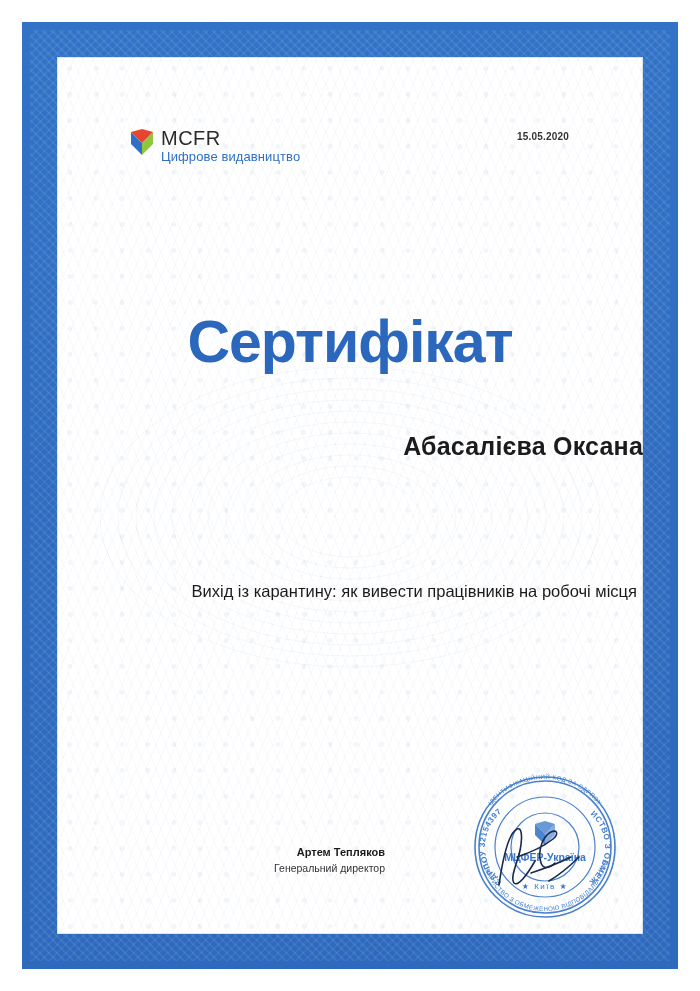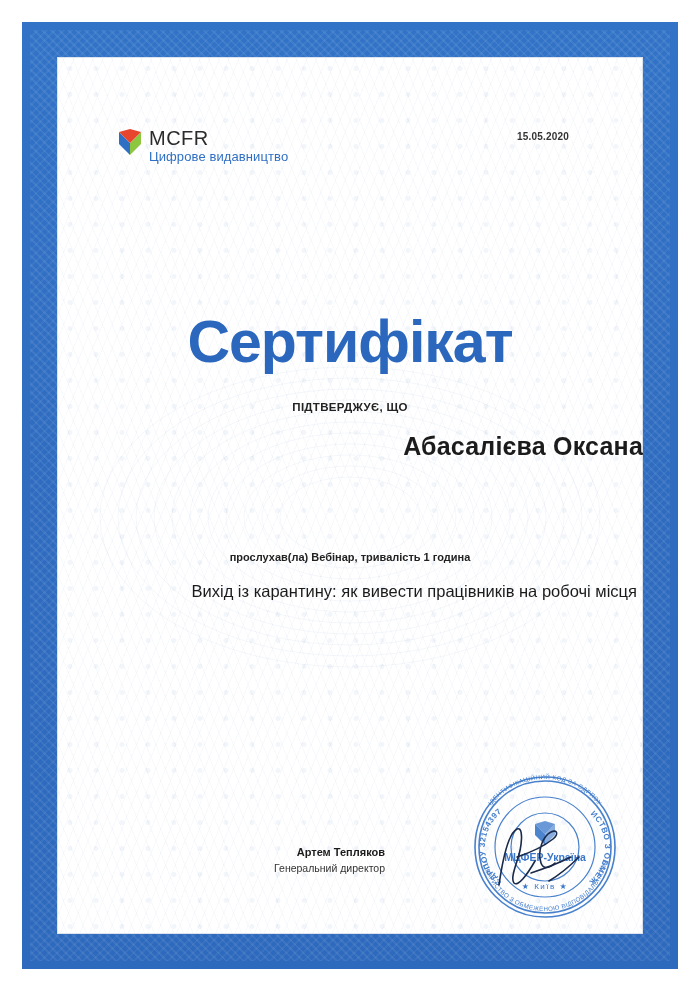--- a/index.html
+++ b/index.html
@@ -75,21 +75,21 @@
   
   .header {
     position: absolute;
     left: 0;
     top: 70px;
     width: 100%;
     height: 50px;
   }
   .logo-wrap {
     position: absolute;
-    left: 62px;
+    left: 74px;
     top: 0;
     display: flex;
     align-items: flex-start;
   }
   .logo-mark {
     width: 22px;
     height: 26px;
     margin-right: 8px;
     margin-top: 2px;
   }
@@ -253,24 +253,22 @@
           <div class="logo-text-block">
             <div class="logo-name">MCFR</div>
             <div class="logo-sub">Цифрове видавництво</div>
           </div>
         </div>
 
         <div class="issue-date">15.05.2020</div>
       </div>
 
       <div class="cert-title">Сертифікат</div>
-      <div class="confirms">ПІДТВЕРДЖУЄ, ЩО</div>
       <div class="recipient">Абасалієва Оксана</div>
 
-      <div class="event-meta">прослухав(ла) Вебінар, тривалість 1 година</div>
       <div class="event-title">Вихід із карантину: як вивести працівників на робочі місця</div>
 
       <div class="signer">
         <div class="signer-name">Артем Тепляков</div>
         <div class="signer-role">Генеральний директор</div>
       </div>
 
       <svg class="stamp" viewBox="0 0 180 180">
         <defs>
           <path id="arcOuterTop" d="M 22,90 A 68,68 0 0 1 158,90"></path>

